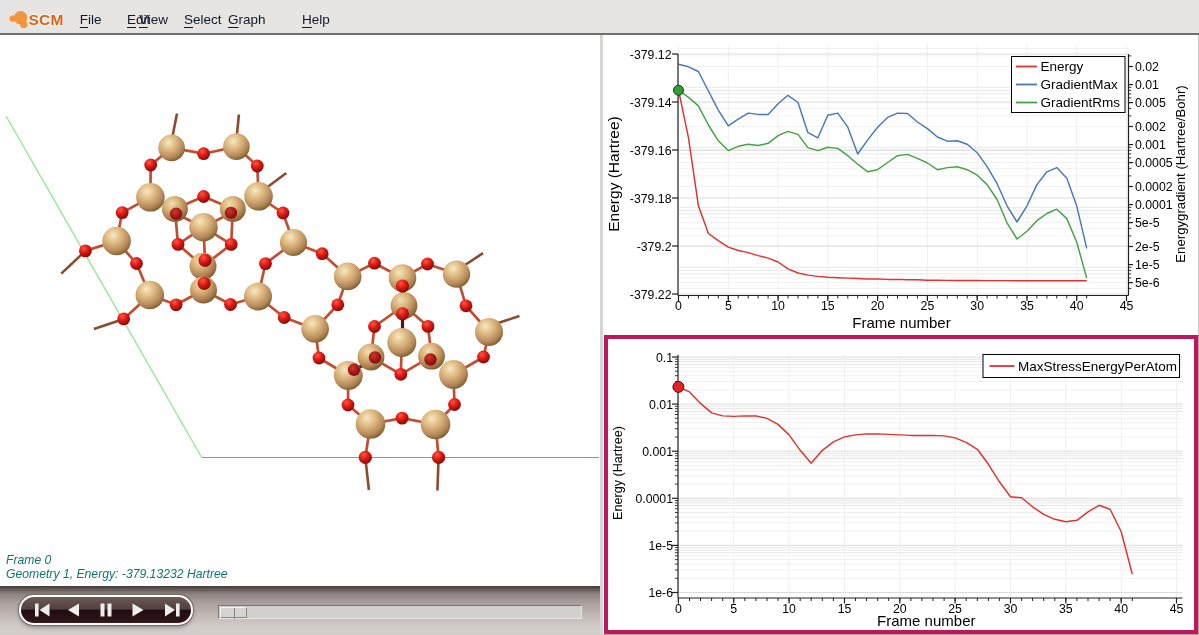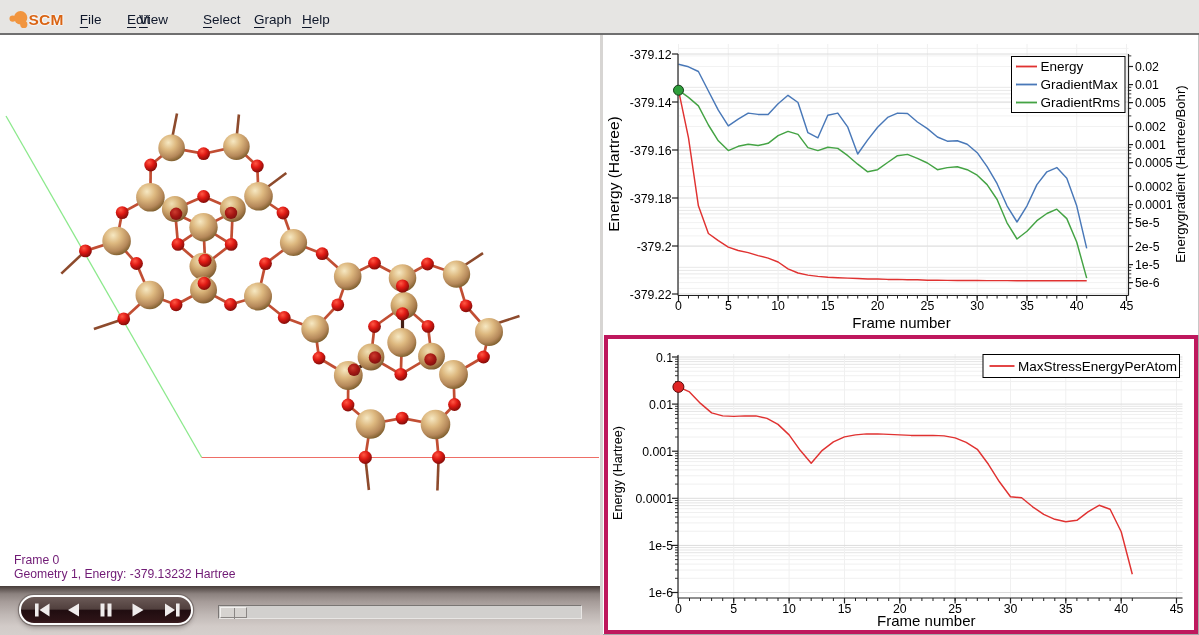--- a/index.html
+++ b/index.html
@@ -5,21 +5,21 @@
   font-family:"Liberation Sans",sans-serif; }
 #page { position:relative; width:1199px; height:547px; }
 #menubar { position:absolute; left:0; top:0; width:1199px; height:35px;
   background:#e6e5e3; border-bottom:2px solid #6f6f6f; }
 .mi { position:absolute; top:12px; font-size:13.5px; color:#0f172a; }
 .mi u { text-decoration-thickness:1px; text-underline-offset:2.5px; }
 #scmtext { position:absolute; left:28.5px; top:11px; font-size:15.5px; font-weight:bold;
   color:#d96414; letter-spacing:0.2px;
   text-shadow:0 0 2px #fff,0 0 2px #fff,0 0 2px #fff; }
 #viewer { position:absolute; left:0; top:35px; width:600px; height:551px; background:#fff; }
-#vtext { position:absolute; left:14px; top:518px; font-size:12.2px; color:#701a75; line-height:14.2px; }
+#vtext { position:absolute; left:6px; top:518px; font-size:12.2px; color:#0f766e; line-height:14.2px;font-style:italic; }
 #strip { position:absolute; left:0; top:586px; width:600px; height:49px;
   background:linear-gradient(#463c39 0%, #8b817e 16%, #a69c99 32%, #bfb7b4 58%, #d2cbc8 82%, #d5cfcc 100%); }
 #pill { position:absolute; left:19px; top:8.5px; width:174px; height:30.5px; border-radius:15.5px;
   background:linear-gradient(#6b5a57 0%, #51403e 46%, #200d10 52%, #2c1316 88%, #3a1d20 100%);
   border:2.5px solid #fdfdfd; box-shadow:0 0 0 1.2px rgba(110,100,98,.75), 0 3px 4px rgba(60,50,48,.35); }
 #slider { position:absolute; left:218px; top:19px; width:364px; height:14px;
   background:#d2d0ce; border:1px solid #7a7674; border-bottom-color:#e8e6e4; border-right-color:#e8e6e4; }
 #thumb { position:absolute; left:1px; top:0.5px; width:27px; height:11.5px; background:#d6d3d0;
   border:1px solid #8a8684; border-top-color:#f2f0ee; border-left-color:#f2f0ee; }
 #thumb:after { content:""; position:absolute; left:12.5px; top:0; width:1px; height:11px; background:#8a8684; }
@@ -35,22 +35,22 @@
 <div id="menubar">
  <svg width="70" height="33" style="position:absolute;left:0;top:0" xmlns="http://www.w3.org/2000/svg">
    <circle cx="12.7" cy="18.6" r="3.2" fill="#f1953f"></circle>
    <circle cx="20.6" cy="17.8" r="6.7" fill="#f1953f"></circle>
    <circle cx="23.8" cy="24.4" r="3.6" fill="#f1953f"></circle>
  </svg>
  <span id="scmtext">SCM</span>
  <span class="mi" style="left:79.8px"><u>F</u>ile</span>
  <span class="mi" style="left:127px"><u>E</u>dit</span>
  <span class="mi" style="left:139px"><u>V</u>iew</span>
- <span class="mi" style="left:203px"><u>S</u>elect</span>
- <span class="mi" style="left:254px"><u>G</u>raph</span>
+ <span class="mi" style="left:184px"><u>S</u>elect</span>
+ <span class="mi" style="left:228px"><u>G</u>raph</span>
  <span class="mi" style="left:302px"><u>H</u>elp</span>
 </div>
 <div id="viewer"><svg width="600" height="551" viewBox="0 35 600 551" xmlns="http://www.w3.org/2000/svg">
         <defs>
 <radialGradient id="gsi" cx="0.38" cy="0.3" r="0.72">
 <stop offset="0" stop-color="#f6e8c2"></stop>
             <stop offset="0.4" stop-color="#ddb87f"></stop>
             <stop offset="0.78" stop-color="#b5885a"></stop>
             <stop offset="1" stop-color="#80602f"></stop>
 </radialGradient>

